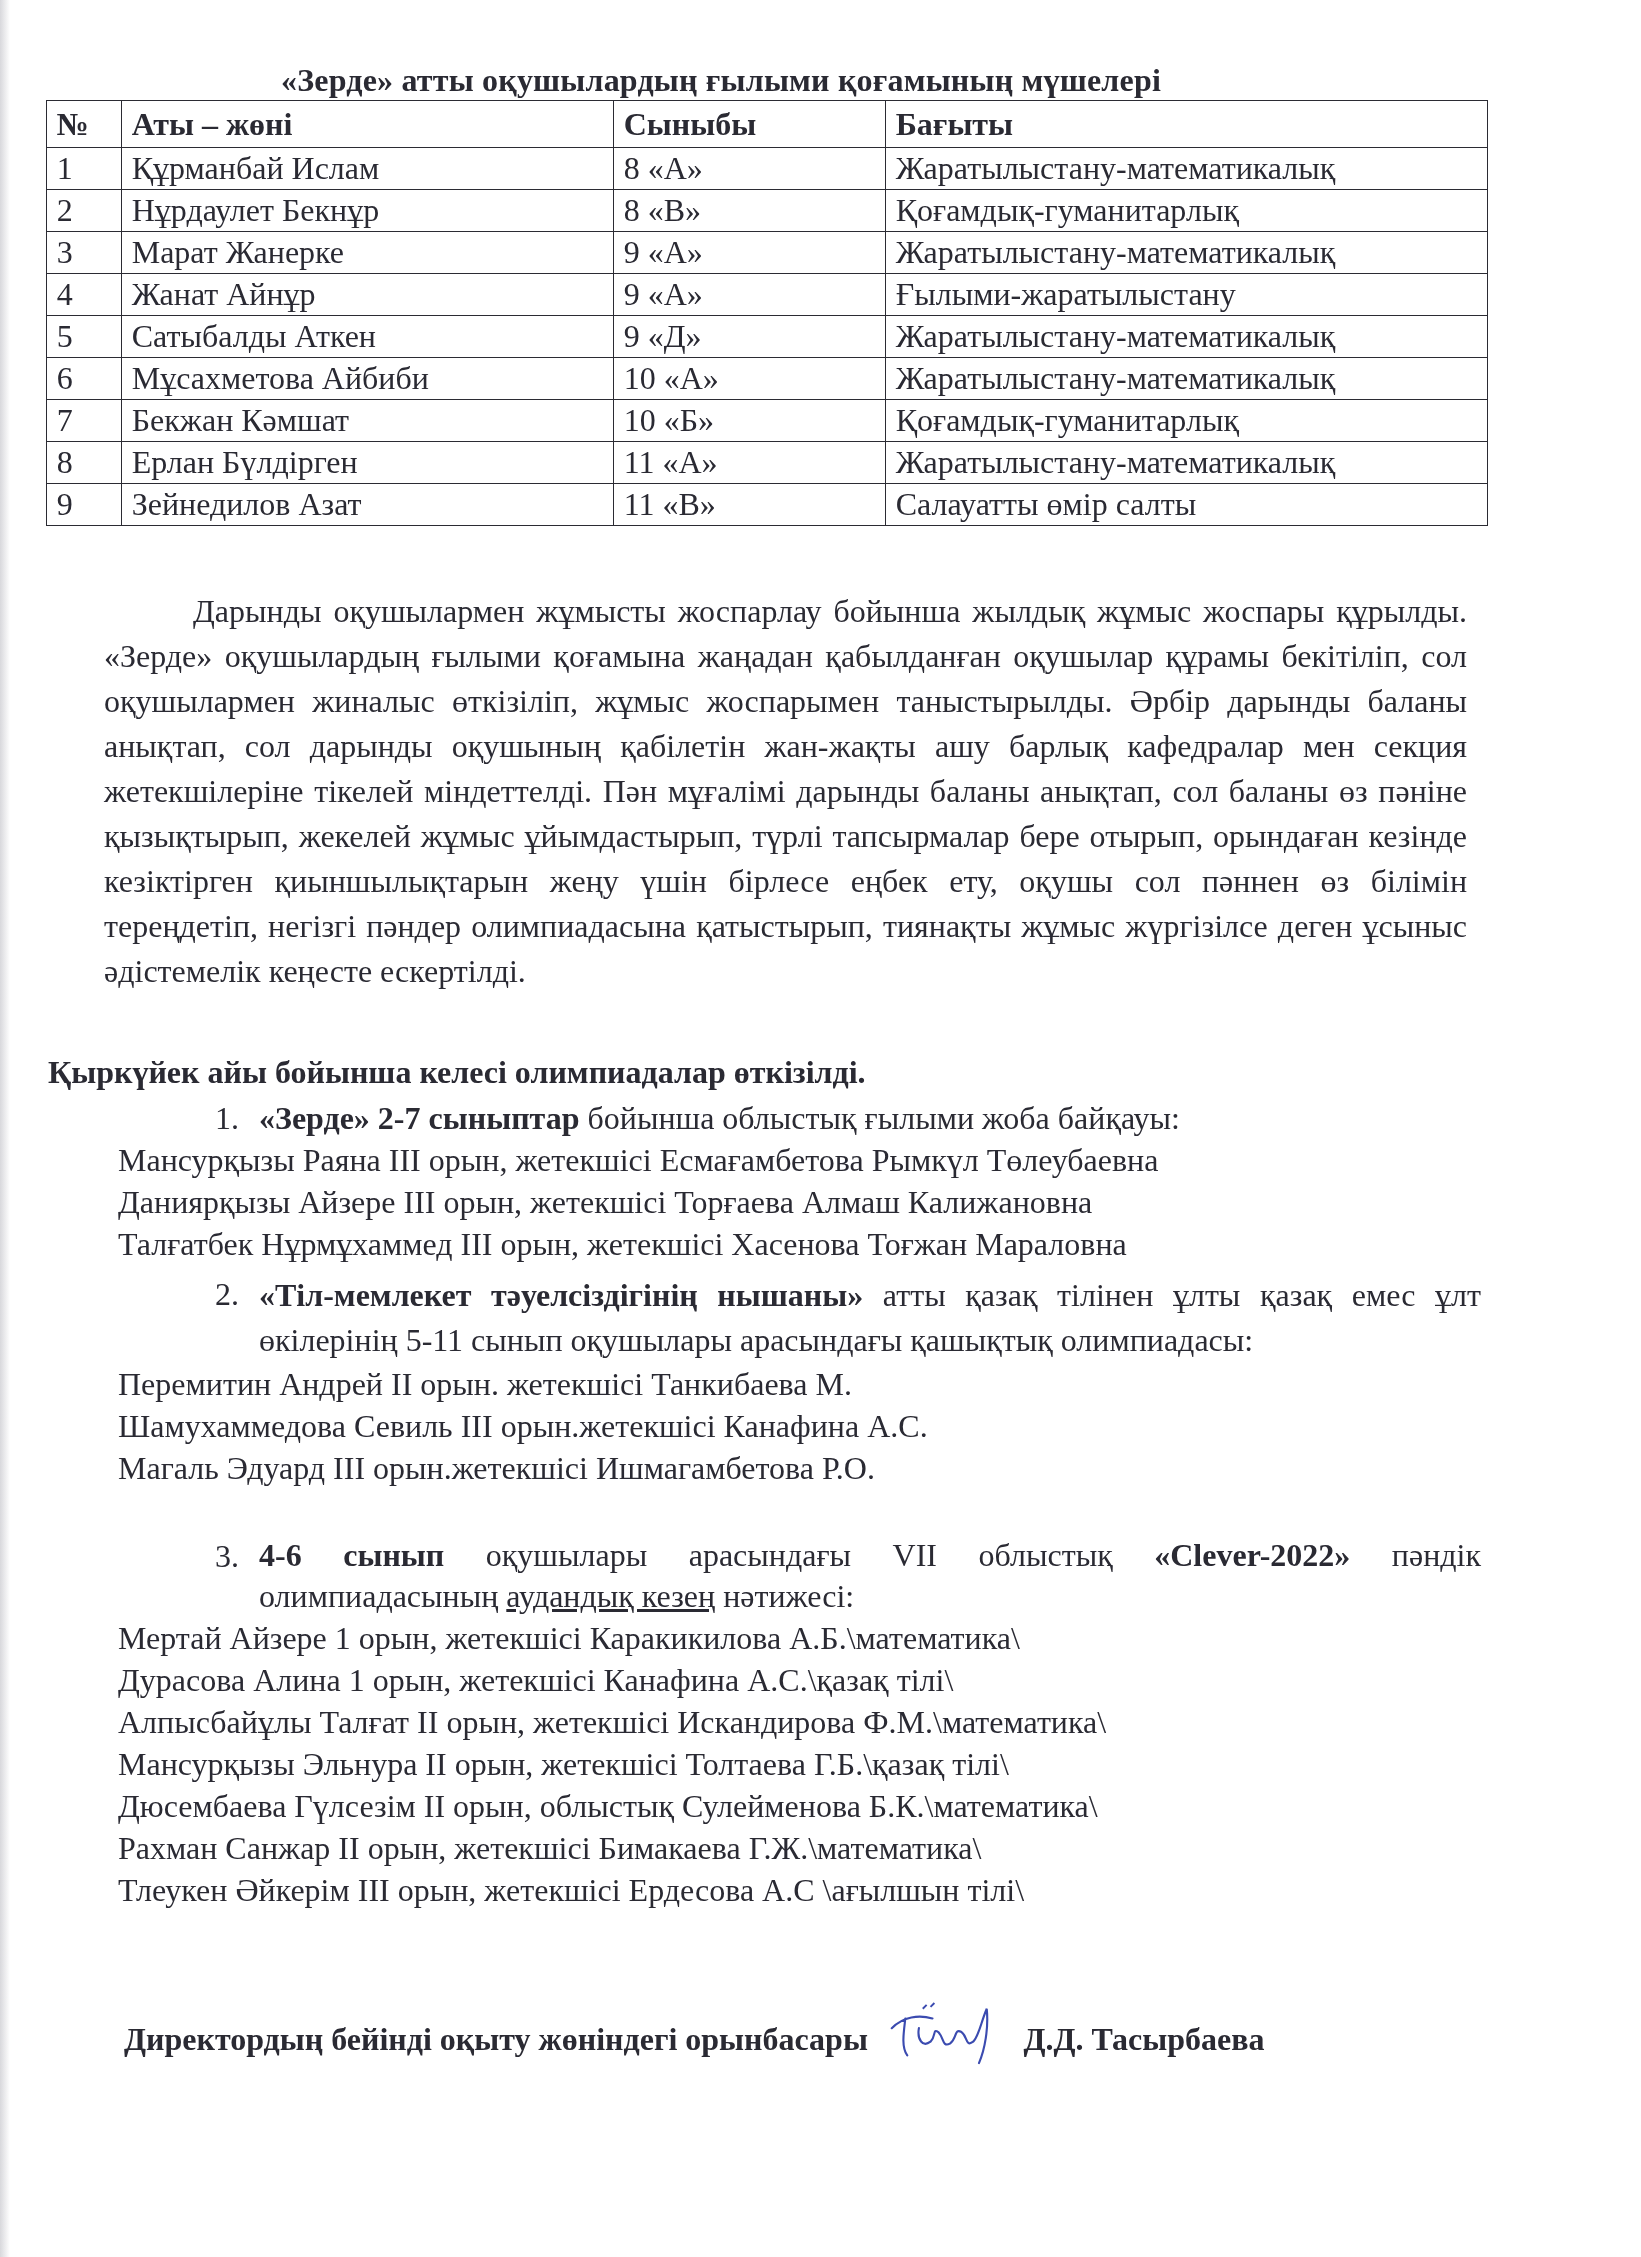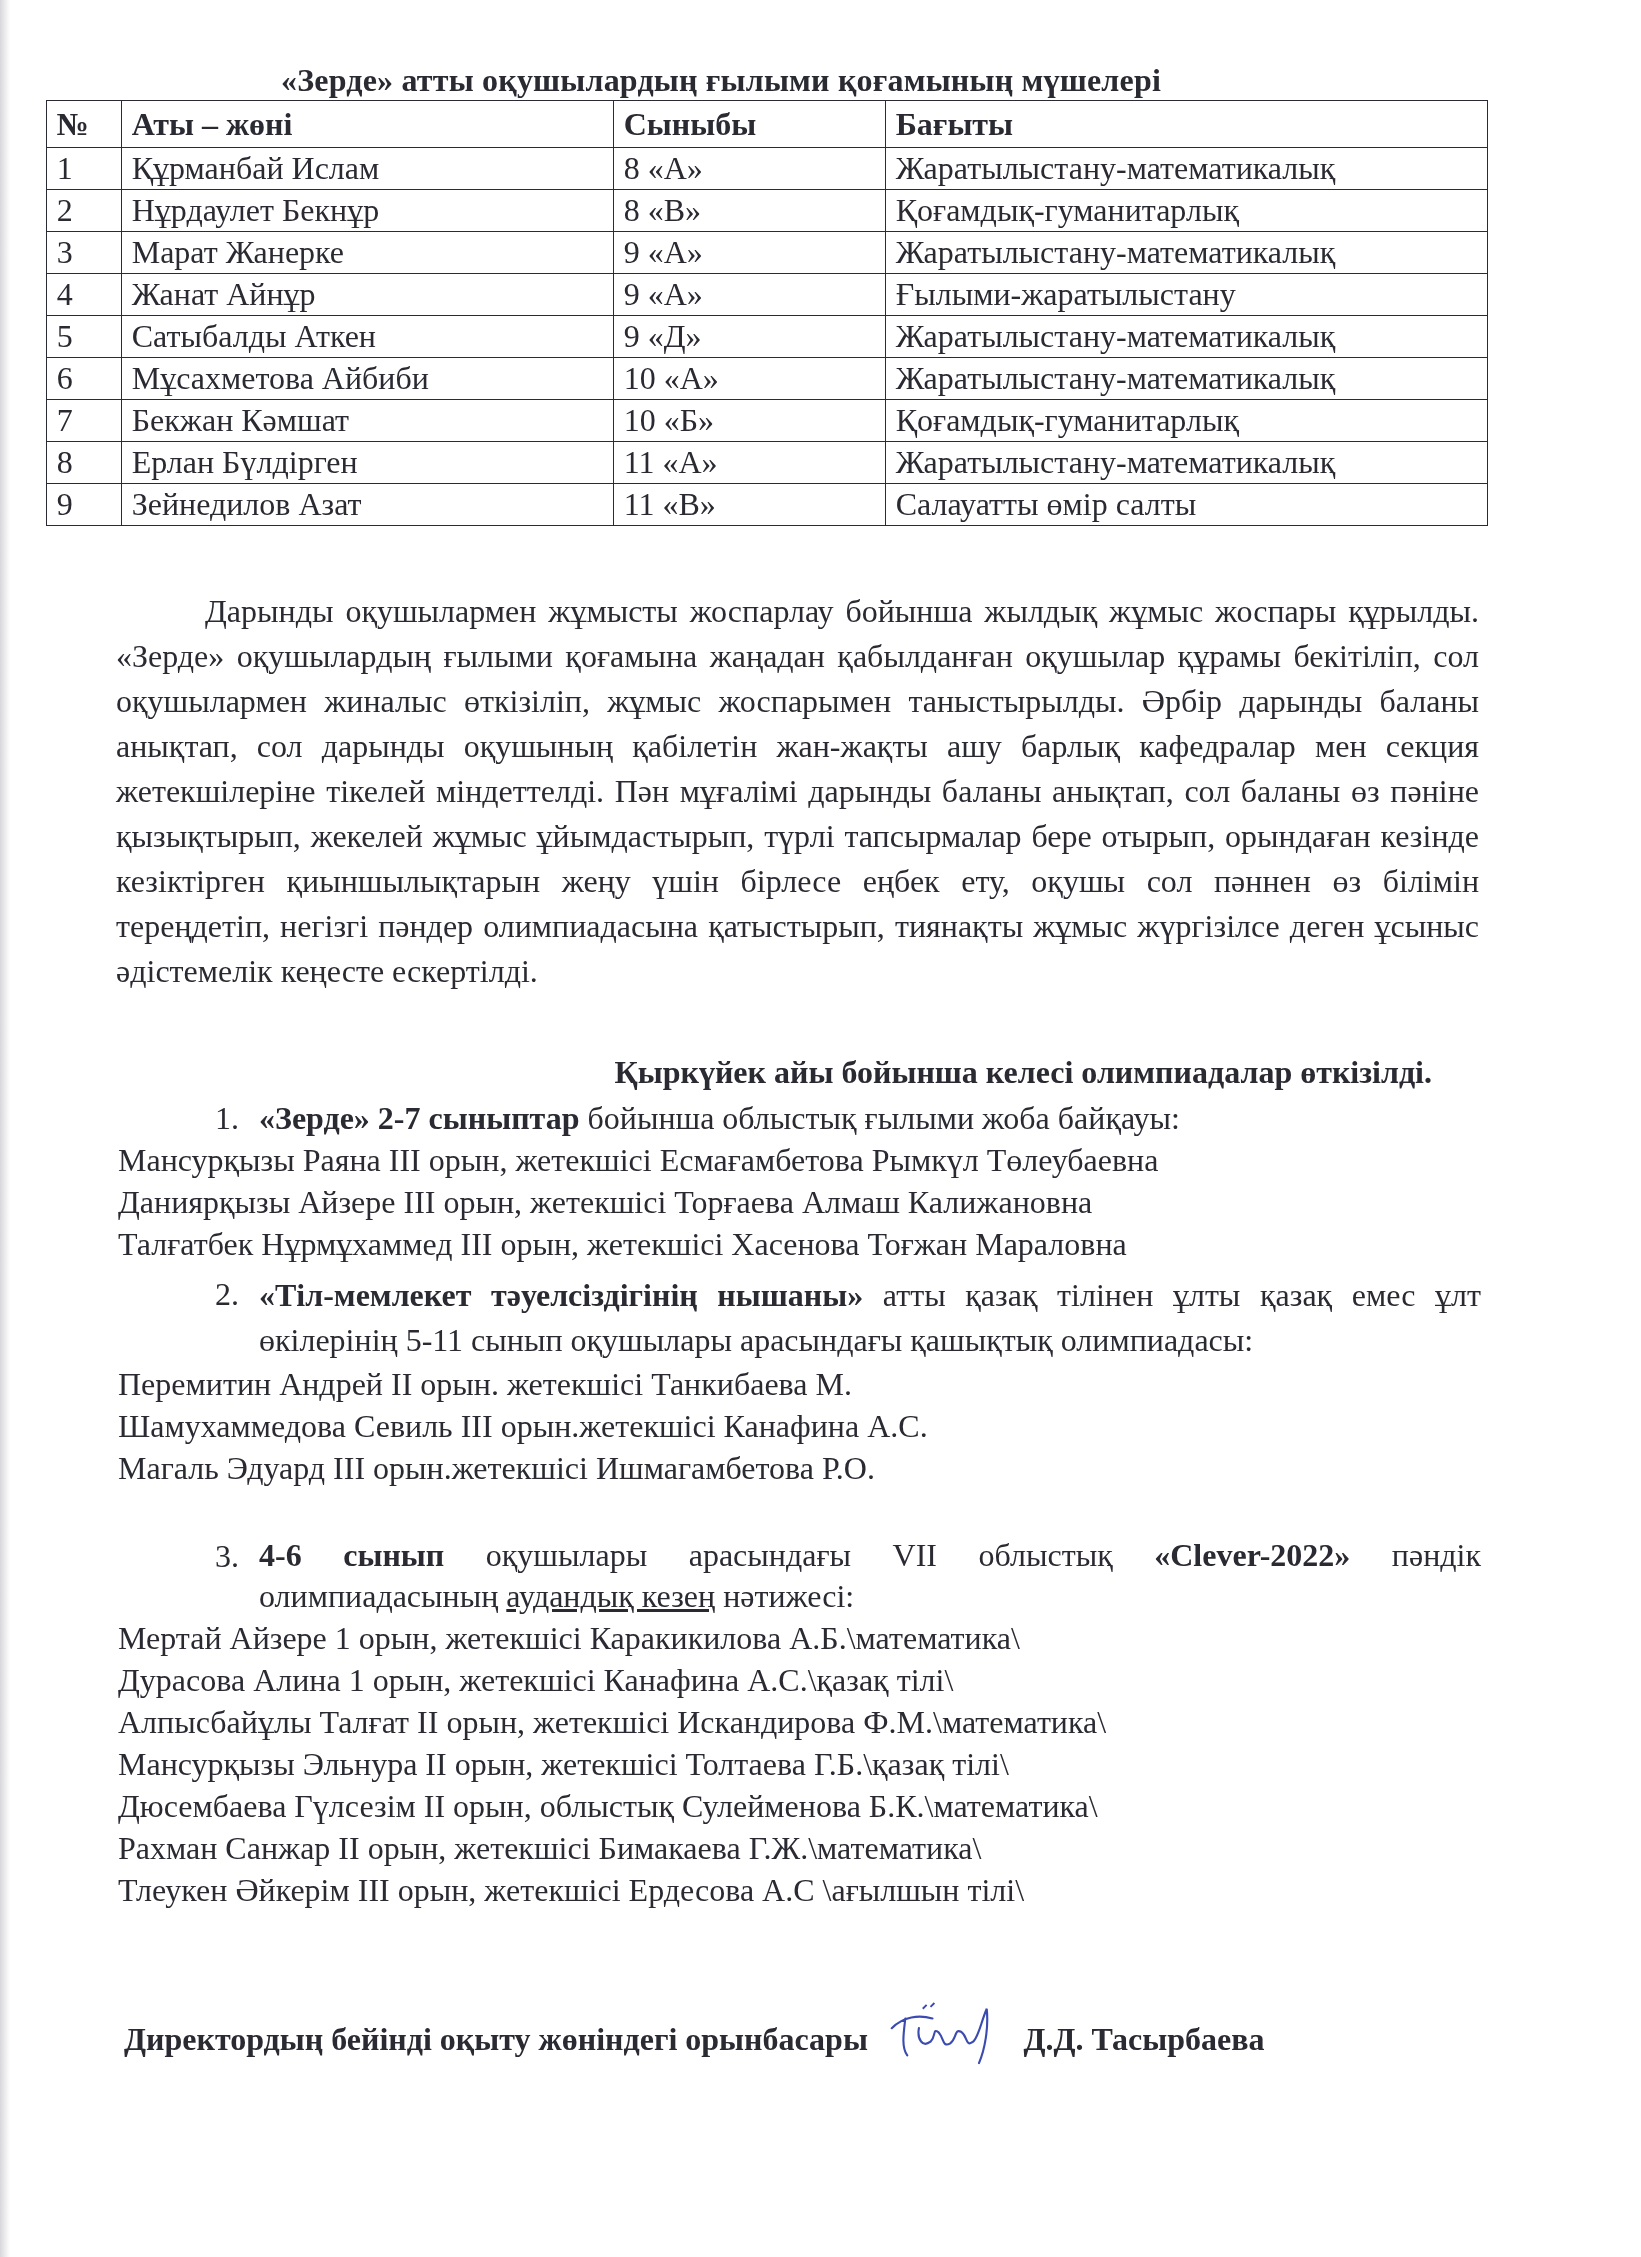--- a/index.html
+++ b/index.html
@@ -33,27 +33,27 @@
     vertical-align: middle;
     line-height: 39px;
     white-space: nowrap;
   }
   table.members th { font-weight: bold; height: 46px; }
   col.c-num { width: 75px; }
   col.c-name { width: 492px; }
   col.c-class { width: 272px; }
 
   .para {
-    position: absolute; left: 116px; top: 589px; width: 1363px;
+    position: absolute; left: 104px; top: 589px; width: 1363px;
     font-size: 32px; line-height: 45px; text-align: justify;
     text-indent: 89px;
   }
   .section-heading {
     position: absolute; left: 0; width: 1432px; top: 1054px;
-    text-align: right; font-weight: bold; font-size: 32px;
+    text-align: left; font-weight: bold; font-size: 32px; padding-left: 48px;
   }
   .block { position: absolute; left: 118px; width: 1363px; font-size: 32px; }
   .item-head {
     padding-left: 97px; text-indent: 0; line-height: 42px; text-align: justify;
   }
   .item-head .num { display: inline-block; width: 44px; }
   .result-line { line-height: 42px; white-space: nowrap; }
   .b { font-weight: bold; }
   .u { text-decoration: underline; margin-top: 44px; }
 

